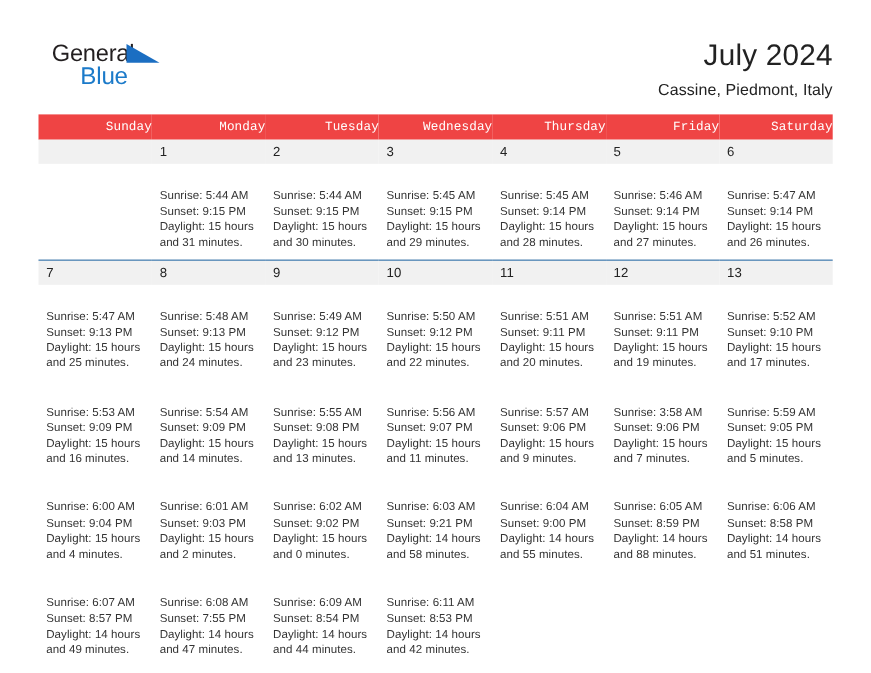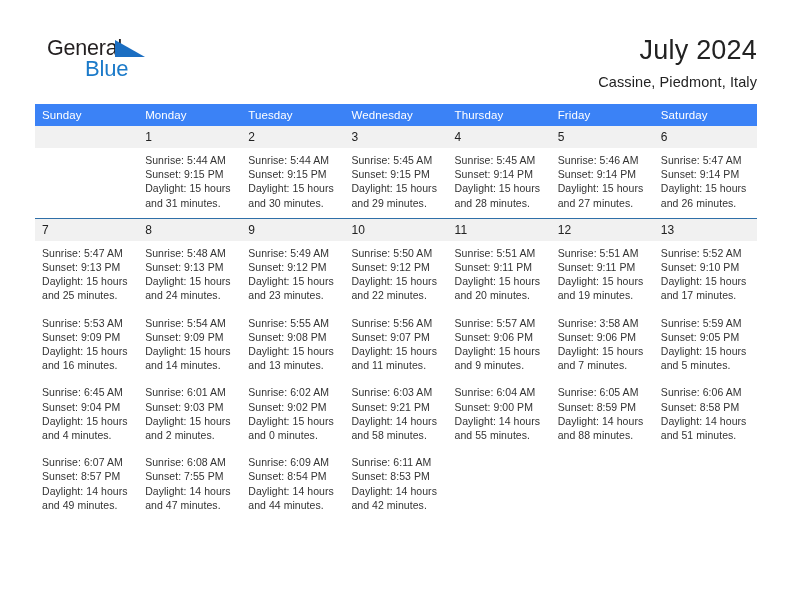--- a/index.html
+++ b/index.html
@@ -47,21 +47,20 @@
     border-left: 30px solid #1b6ec2;
     border-top: 17px solid transparent;
   }
   .logo-blue {
     position: absolute;
     left: 26px;
     top: 20px;
     font-size: 22px;
     color: #1b7ac9;
     letter-spacing: -0.2px;
-    margin-left: 12px;
   }
   .title-block {
     position: absolute;
     right: 35px;
     top: 34px;
     text-align: right;
   }
   .cal-title {
     font-size: 27px;
     color: #222222;
@@ -83,45 +82,46 @@
     left: 35px;
     top: 104px;
     width: 722px;
   }
   table.cal {
     width: 722px;
     border-collapse: collapse;
     table-layout: fixed;
   }
   table.cal th {
-    background: #3b82f6;
+    background: #ef4444;
     color: #ffffff;
     font-size: 11.5px;
     font-weight: normal;
-    text-align: left;
+    text-align: right;
     padding: 5px 0 5px 7px;
     height: 21px;
     letter-spacing: 0.1px;
+    font-family: Liberation Mono, monospace;
   }
   tr.daynum-row td {
     background: #f1f1f1;
     font-size: 12px;
     color: #222222;
     padding: 4px 0 4px 7px;
     border-top: 1.6px solid #2f6fa8;
     height: 21px;
     vertical-align: top;
     letter-spacing: 0.1px;
   }
   tr.first-week td.daynum { border-top: none; }
   tr.detail-row td {
     background: #ffffff;
     font-size: 10.5px;
     color: #333333;
-    padding: 5px 6px 8px 7px;
+    padding: 22px 6px 8px 7px;
     vertical-align: top;
     line-height: 14.2px;
     height: 66px;
     letter-spacing: 0.05px;
   }
   .line { display: block; white-space: nowrap; }
 </style>
 </head>
 <body>
 
@@ -301,21 +301,21 @@
             </td>
             <td>
               <span class="line">Sunrise: 5:59 AM</span>
               <span class="line">Sunset: 9:05 PM</span>
               <span class="line">Daylight: 15 hours</span>
               <span class="line">and 5 minutes.</span>
             </td>
           </tr>
           <tr class="detail-row">
             <td>
-              <span class="line">Sunrise: 6:45 AM</span>
+              <span class="line">Sunrise: 6:00 AM</span>
               <span class="line">Sunset: 9:04 PM</span>
               <span class="line">Daylight: 15 hours</span>
               <span class="line">and 4 minutes.</span>
             </td>
             <td>
               <span class="line">Sunrise: 6:01 AM</span>
               <span class="line">Sunset: 9:03 PM</span>
               <span class="line">Daylight: 15 hours</span>
               <span class="line">and 2 minutes.</span>
             </td>

